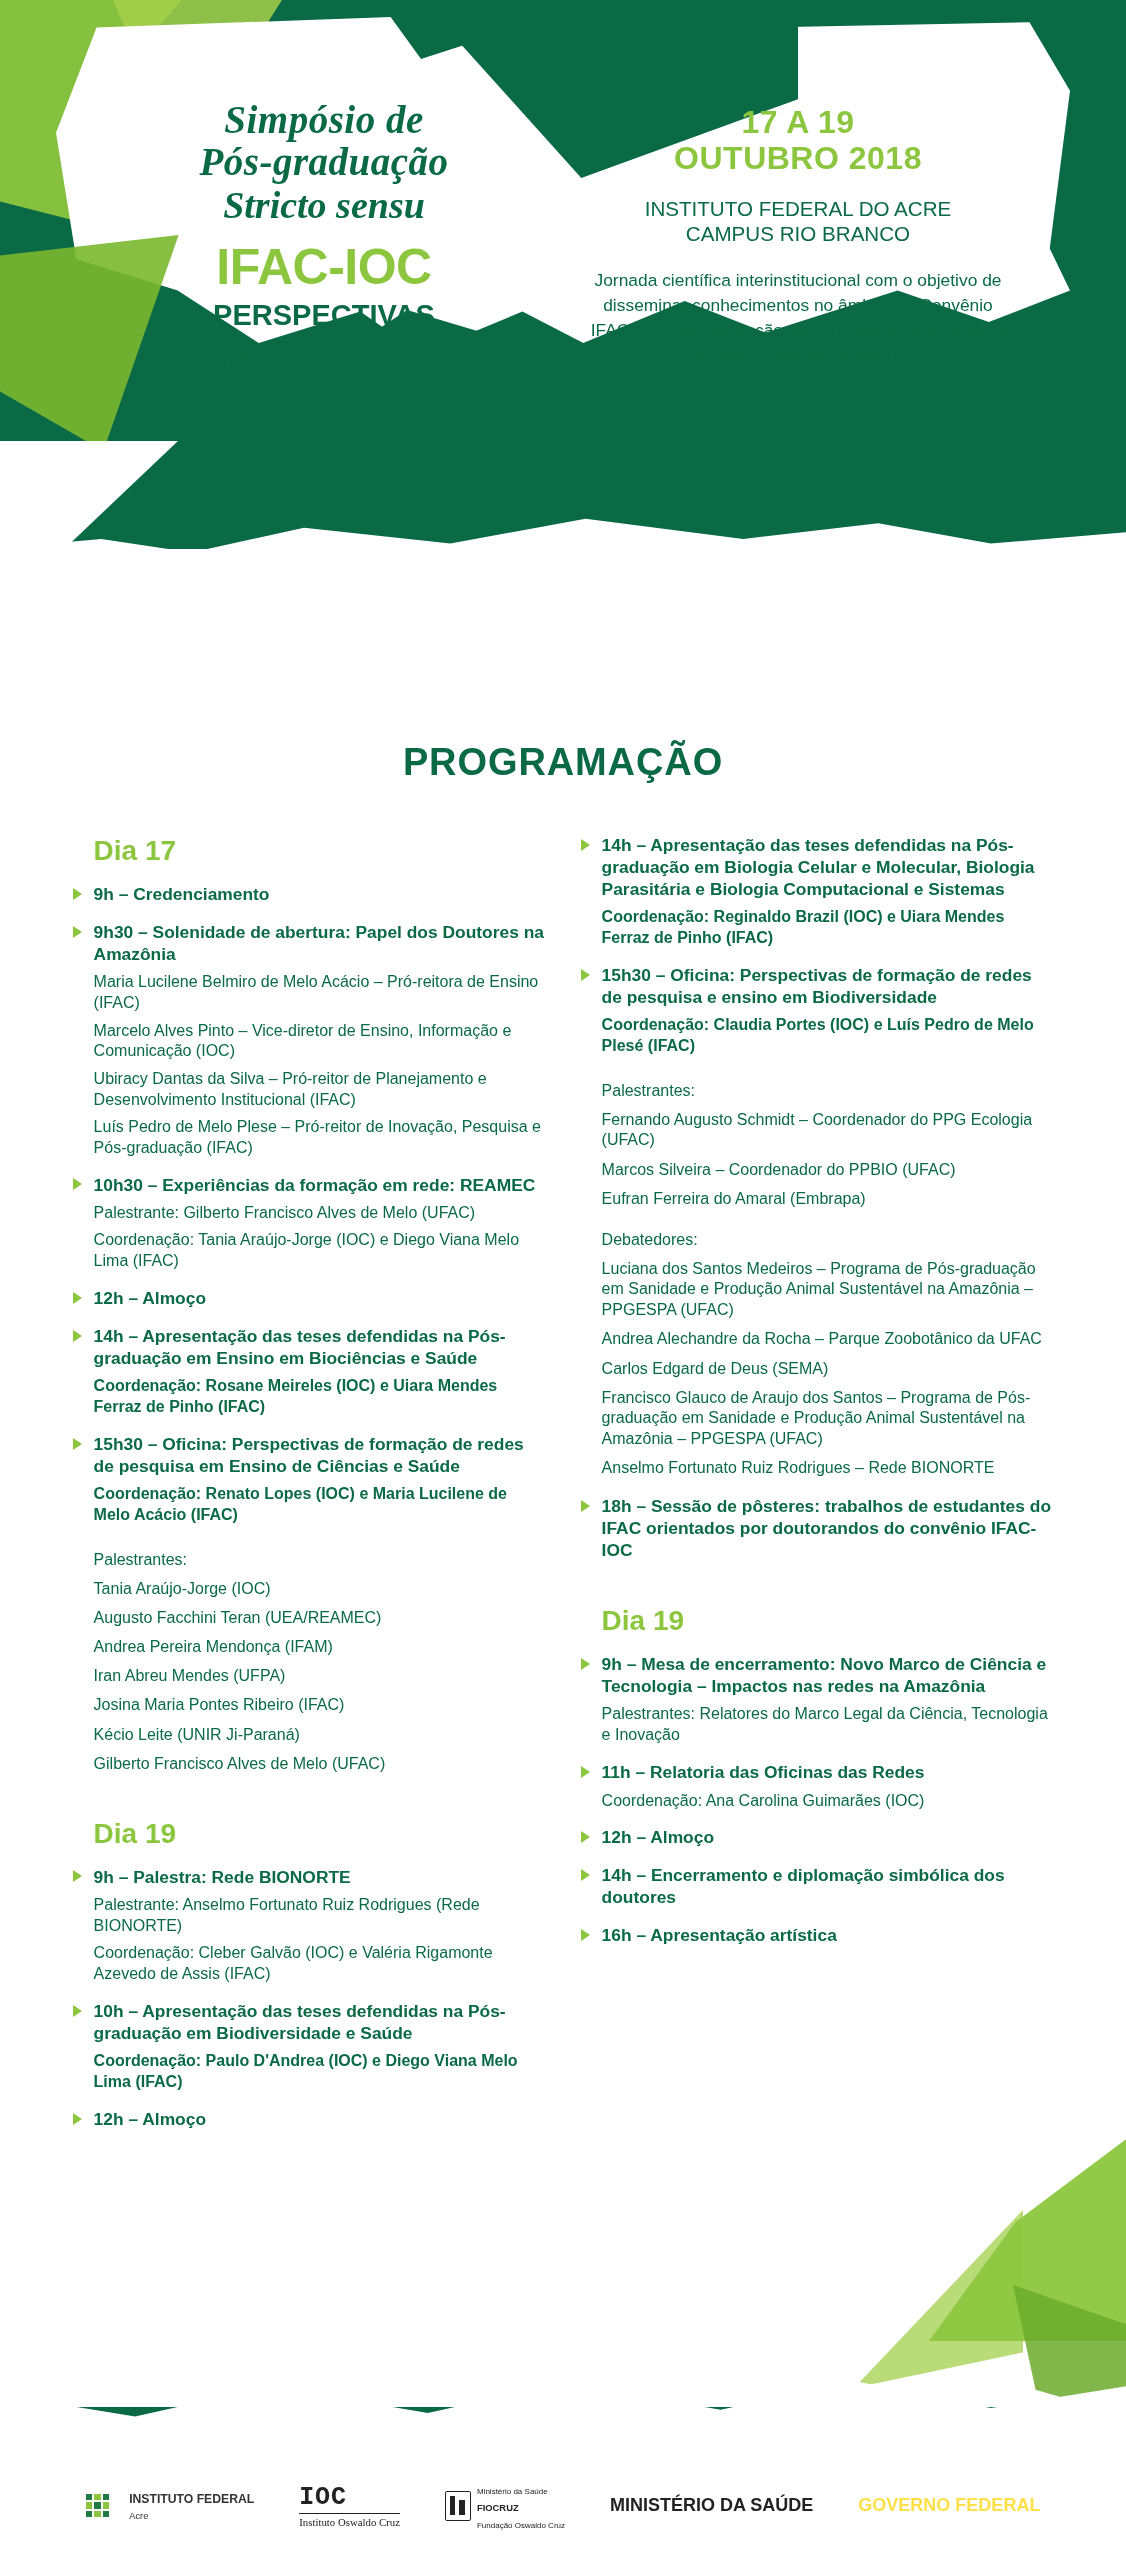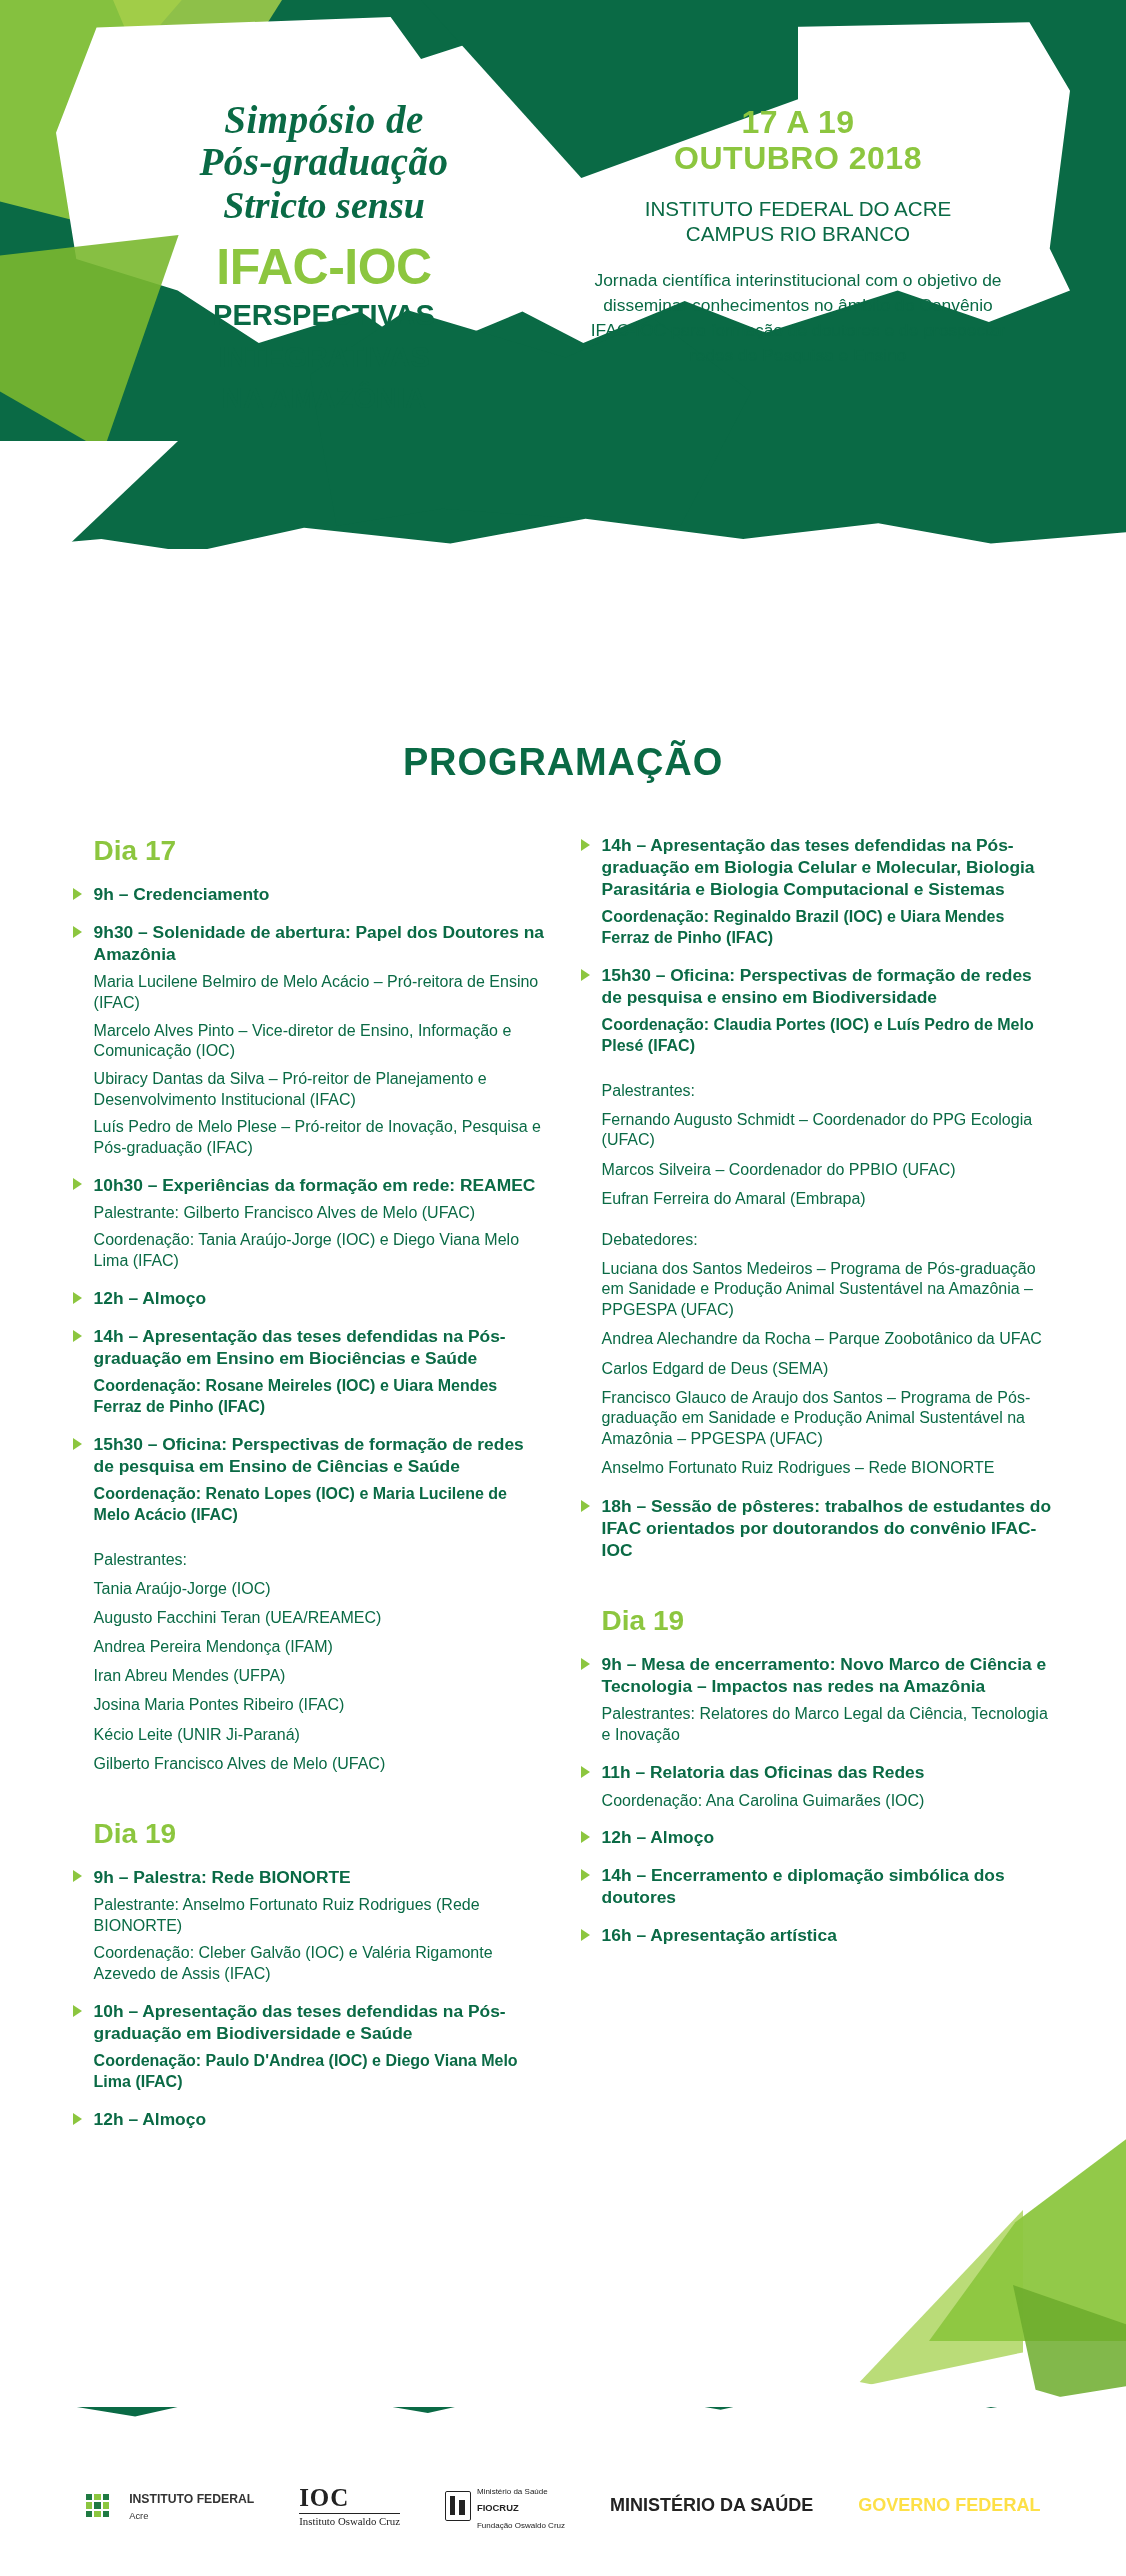--- a/index.html
+++ b/index.html
@@ -315,21 +315,21 @@
     display: grid;
     grid-template-columns: repeat(3, 6.6px);
     grid-template-rows: repeat(3, 6.6px);
     gap: 1.9px;
   }
   .if-grid i { display: block; width: 6.6px; height: 6.6px; background: #1f7a43; }
   .if-grid i.pale { background: #8cc63f; }
   .logo-if-name { font-weight: bold; font-size: 12.2px; color: #333; }
   .logo-if-sub { font-size: 9.4px; color: #333; }
 
-  .ioc-name { font-family: Liberation Serif, serif; font-weight: bold; font-size: 25px; color: #222; letter-spacing: 0.9px; text-align:right;}
+  .ioc-name { font-family: Liberation Mono, monospace; font-weight: bold; font-size: 25px; color: #222; letter-spacing: 0.9px; text-align:right;}
   .ioc-sub { font-family: "Liberation Serif", serif; font-size: 10.8px; color: #222; text-align: center; border-top: 0.9px solid #222; padding-top: 1.9px; margin-top: 0.9px;}
 
   .fio-box { display:flex; align-items:center; gap:5.6px;}
   .fio-mark { width: 24.4px; height: 28px; border: 1.9px solid #222; border-radius: 1.9px; position: relative;}
   .fio-mark:before { content:""; position:absolute; left:3.8px; top:4.7px; width:5.6px; height:19px; background:#222;}
   .fio-mark:after { content:""; position:absolute; left:13px; top:8.4px; width:5.6px; height:15px; background:#222;}
   .fio-t1 { font-size: 8px; color:#222; }
   .fio-t2 { font-weight: bold; font-size: 9.4px; color:#222; }
   .fio-t3 { font-size: 8px; color:#222; }
 

